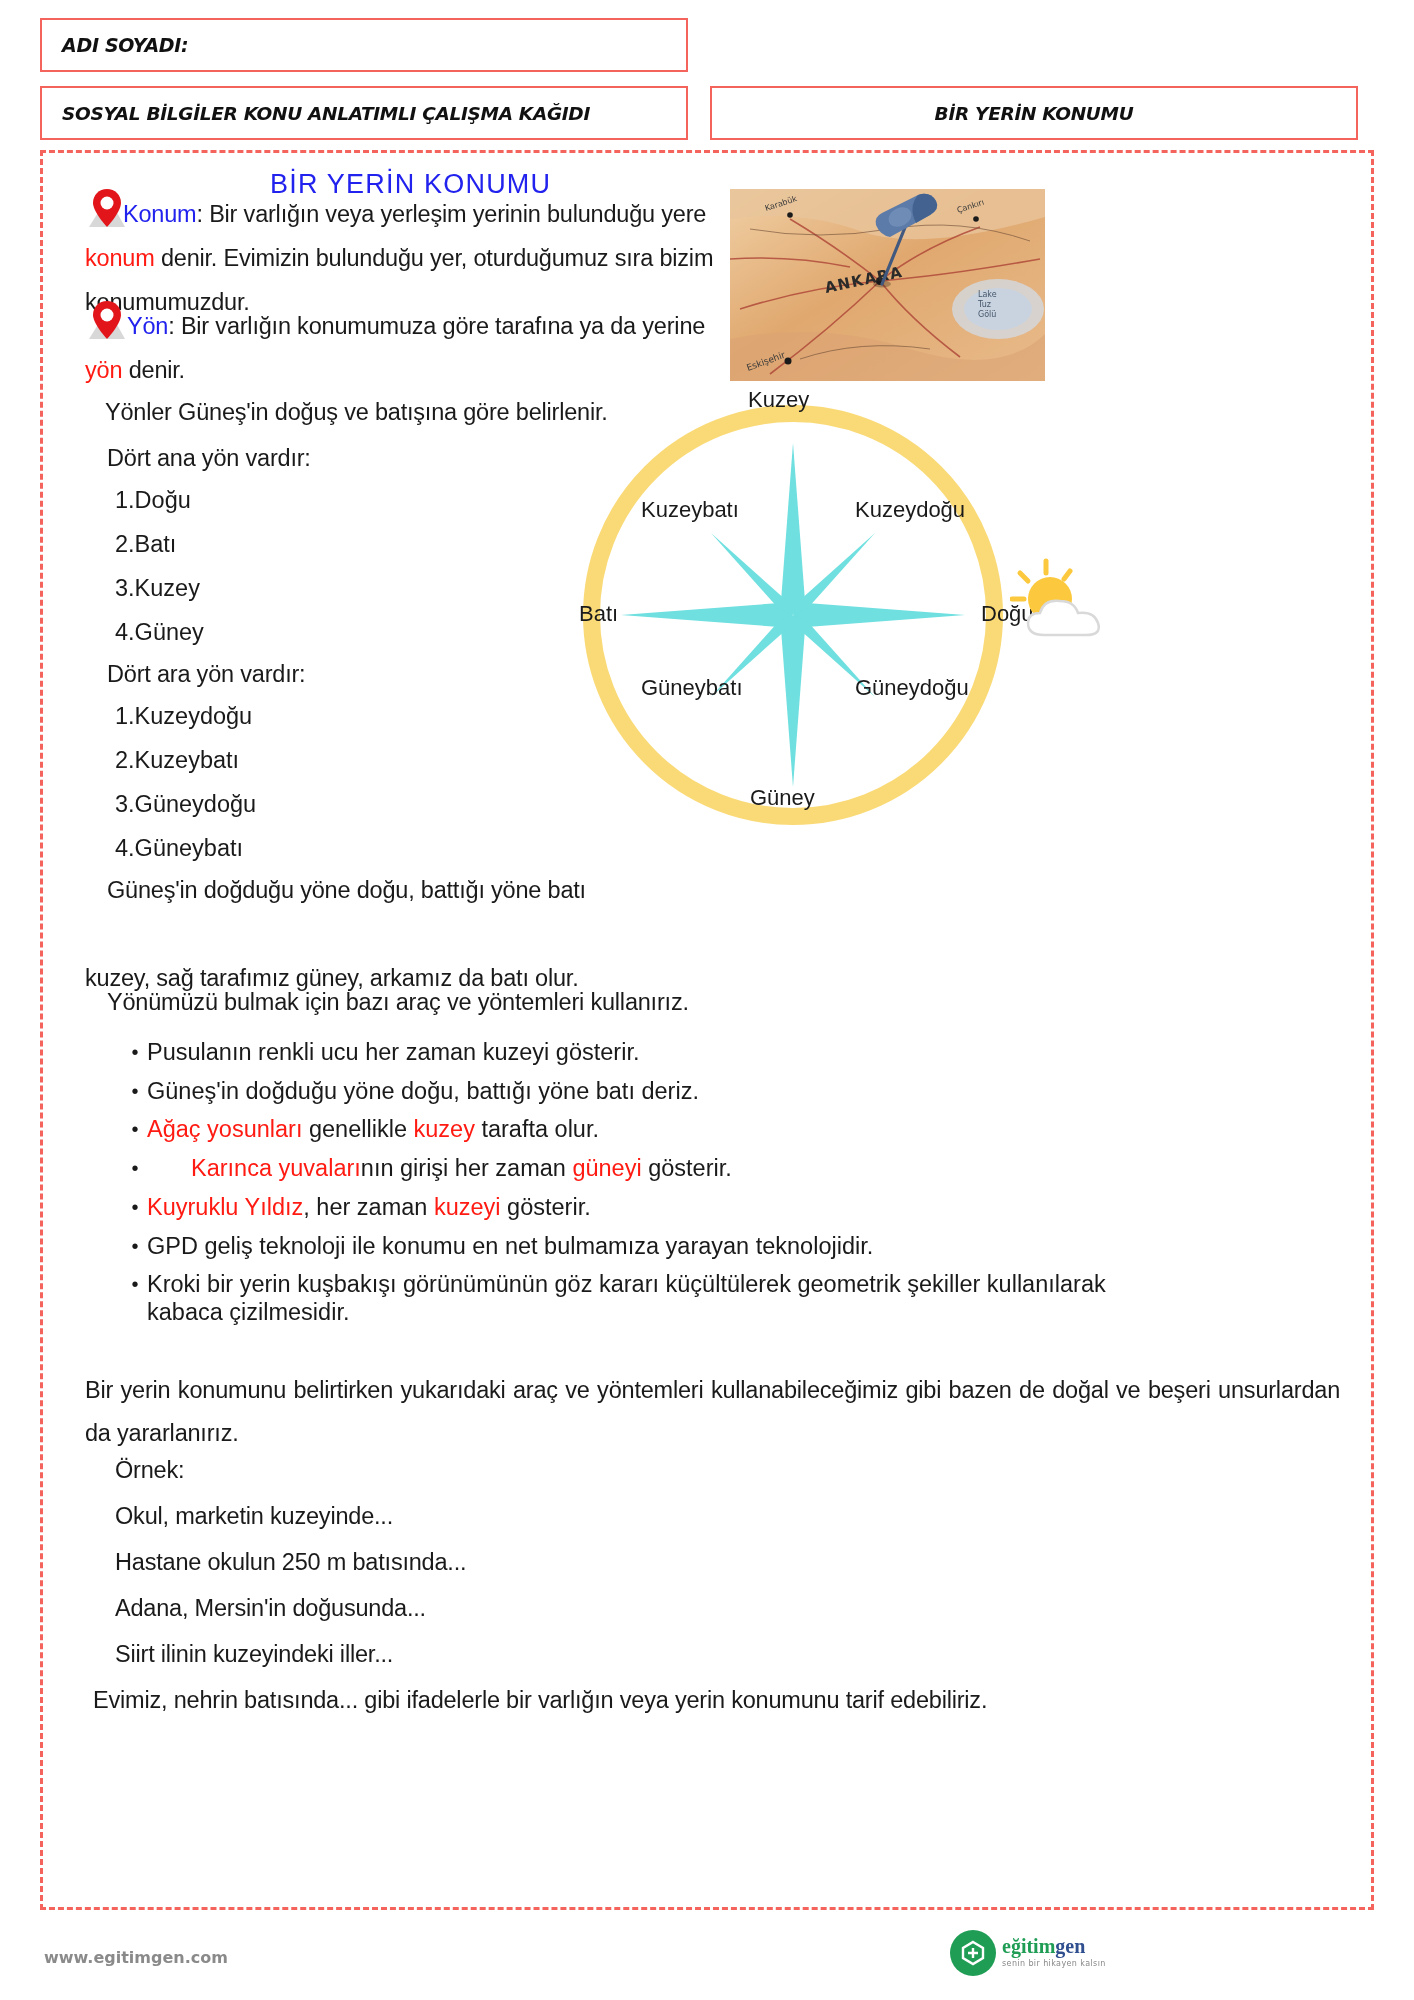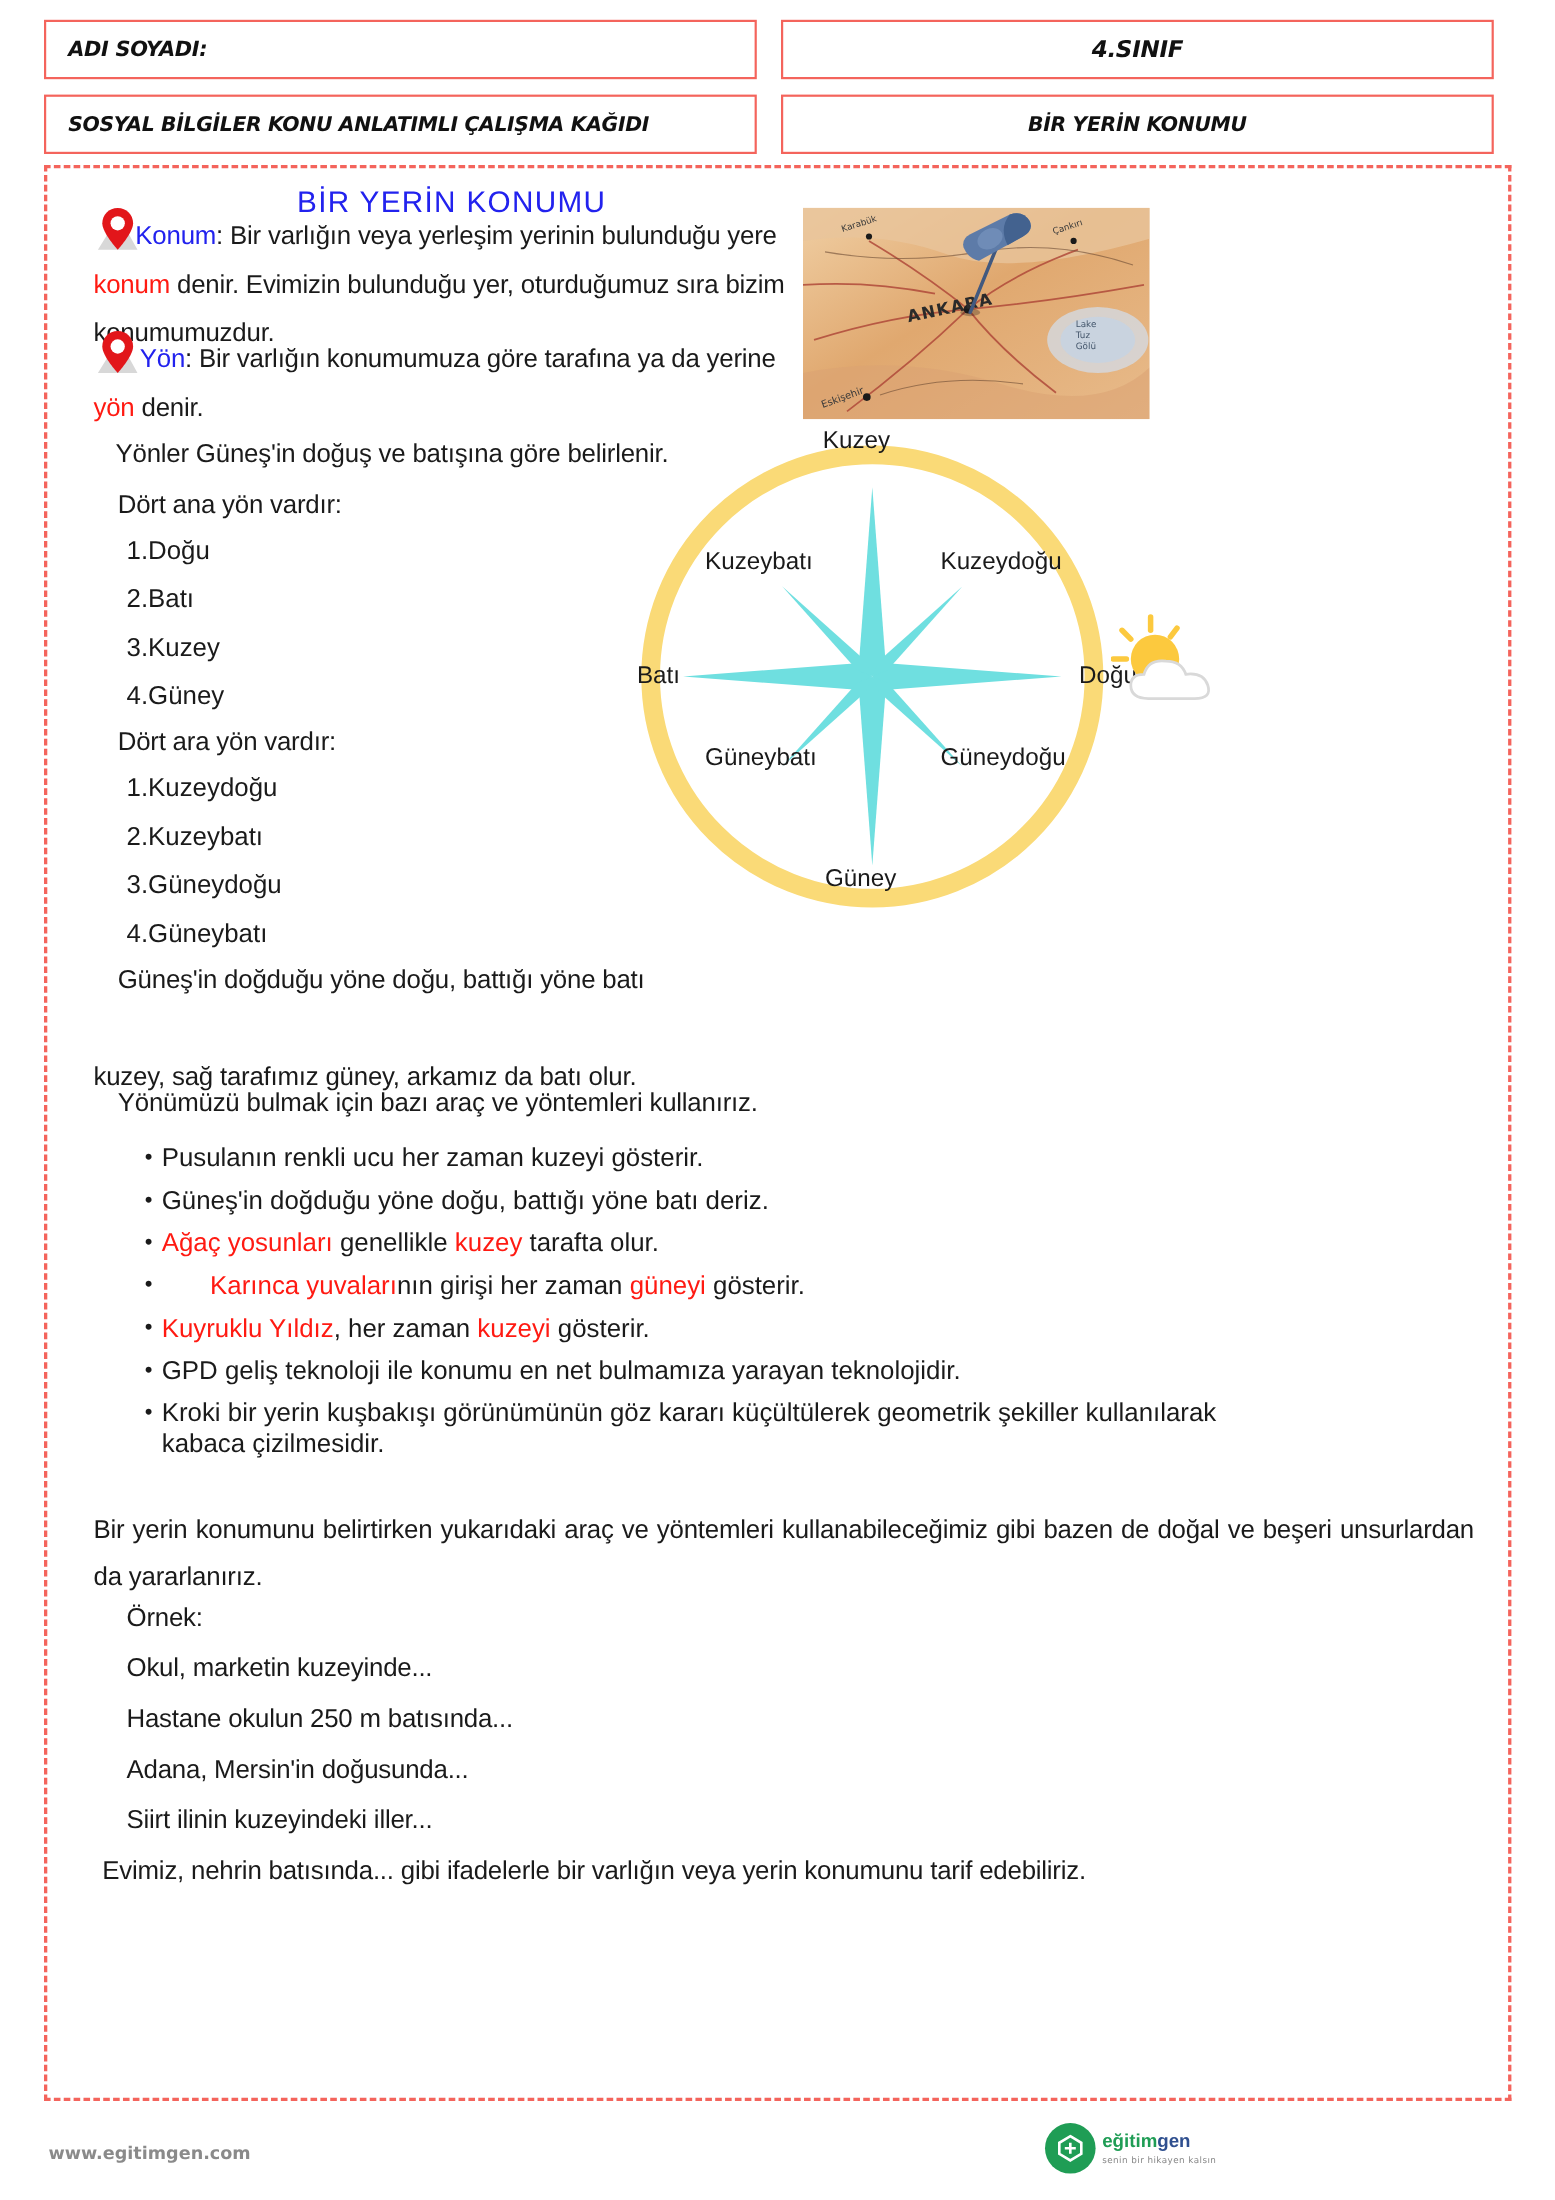--- a/index.html
+++ b/index.html
@@ -120,41 +120,38 @@
   .logo { position: absolute; left: 950px; top: 1928px; width: 170px; height: 56px; }
   .logo-mark {
     position: absolute; left: 0; top: 2px;
     width: 46px; height: 46px; border-radius: 50%;
     background: #1f9d55;
     display: flex; align-items: center; justify-content: center;
   }
   .logo-mark svg { width: 26px; height: 26px; }
   .logo-text { position: absolute; left: 52px; top: 6px; }
   .logo-text .l1 {
-    font-family: Liberation Sans, sans-serif; font-weight: bold;
-    font-size: 17px; line-height: 25px;
+    font-family: Liberation Serif, serif; font-weight: bold;
+    font-size: 20px; line-height: 25px;
   }
   .logo-text .l2 {
     font-family: "DejaVu Sans", sans-serif;
     font-size: 8px; color: #888; letter-spacing: 0.4px;
   }
   .gr { color: #1f9d55; } .bl { color: #2f4f8f; }
 </style>
 </head>
 <body>
 
 <div class="page">
 
   <div class="header">
     <div class="header-row">
       <div class="hbox left">
         <span>ADI SOYADI:</span>
-      </div>
-      <div class="hbox right">
-        <span>4.SINIF</span>
       </div>
     </div>
     <div class="header-row">
       <div class="hbox left sub">
         <span>SOSYAL BİLGİLER KONU ANLATIMLI ÇALIŞMA KAĞIDI</span>
       </div>
       <div class="hbox right sub">
         <span>BİR YERİN KONUMU</span>
       </div>
     </div>

